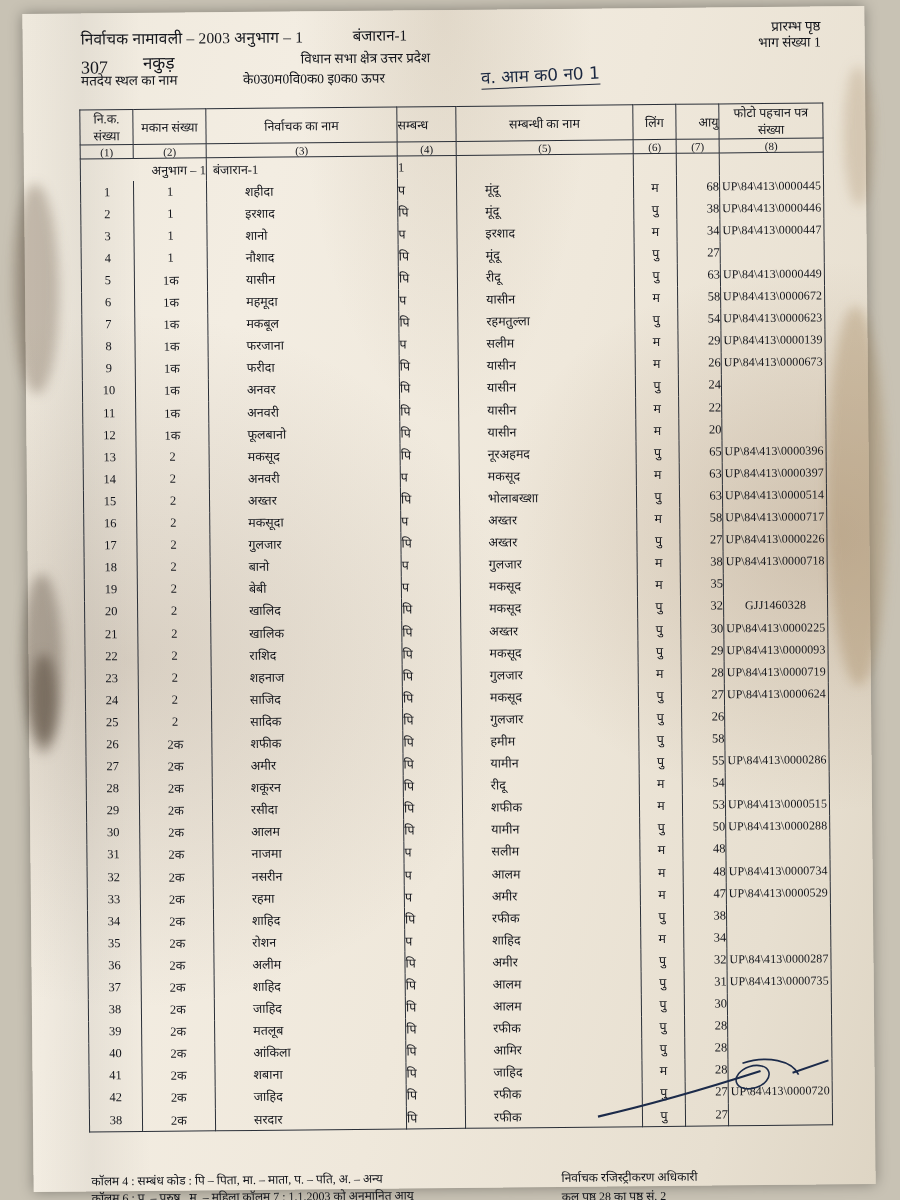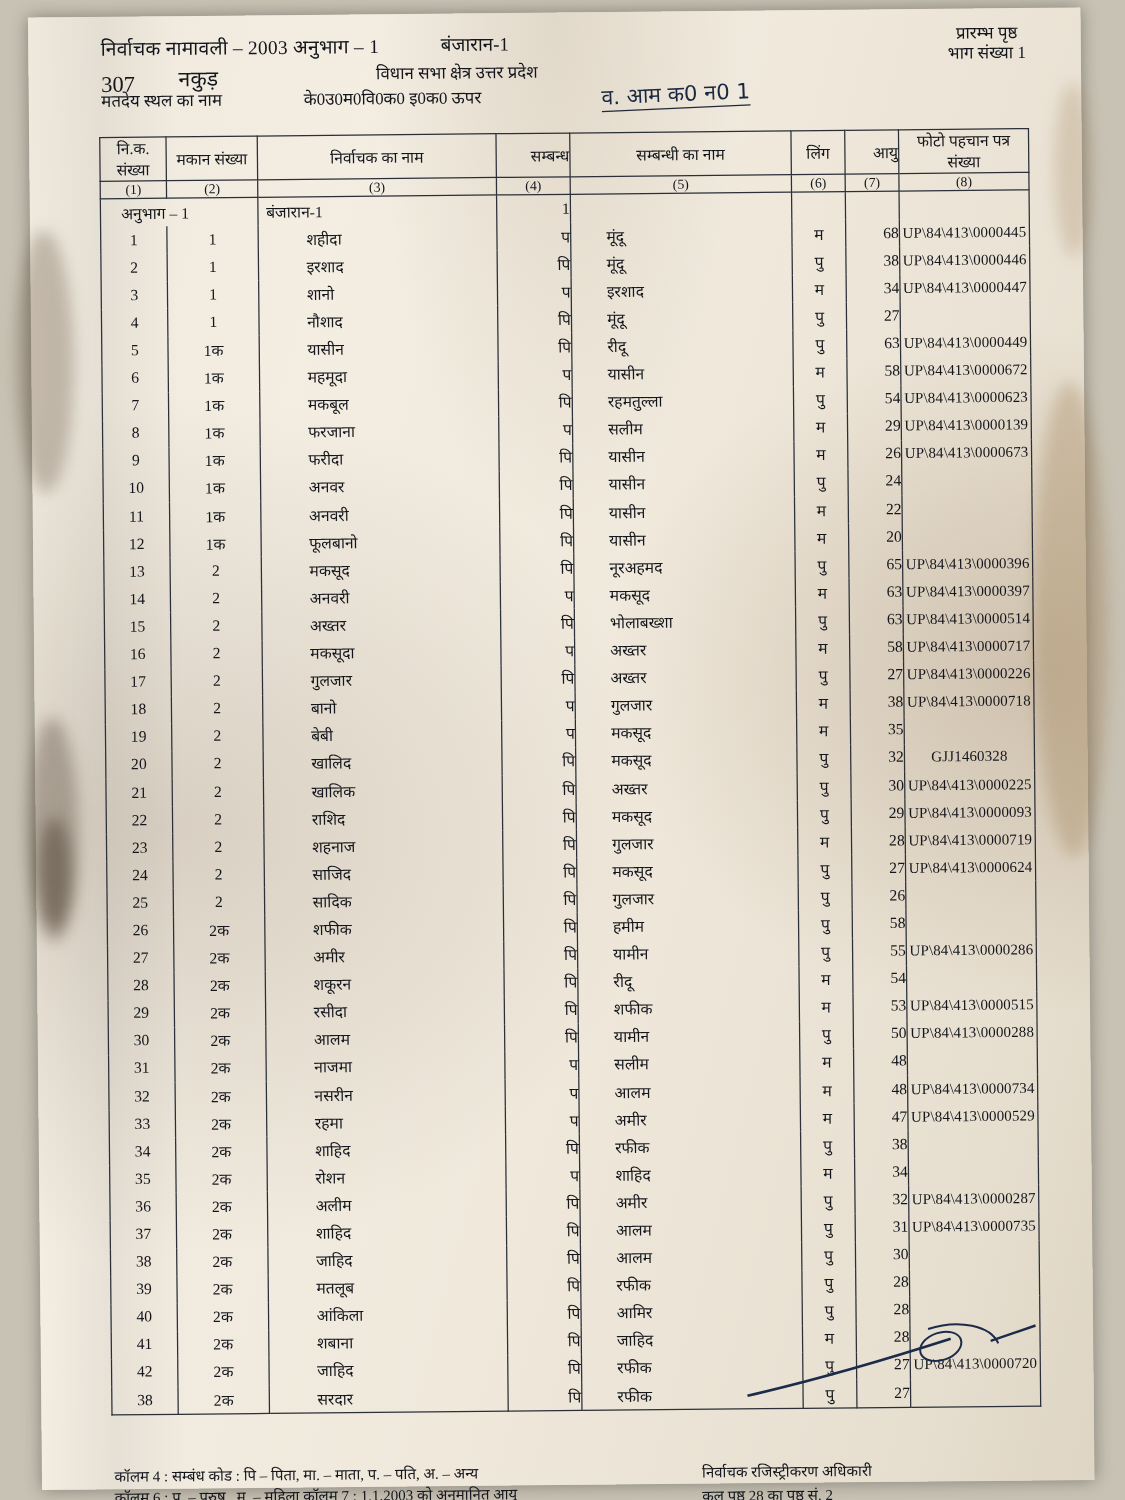--- a/index.html
+++ b/index.html
@@ -33,21 +33,21 @@
   .fold{position:absolute;left:0;top:0;width:100%;height:100%;
     background:linear-gradient(90deg, rgba(0,0,0,0) 0%, rgba(0,0,0,.05) 7%, rgba(0,0,0,0) 14%);
     pointer-events:none;}
 
   .ink{color:#14161c;}
   
   #header{position:absolute;left:58px;top:14px;width:740px;}
   .hdr-row{position:relative;height:22px;}
   .title{position:absolute;left:0;top:0;font-size:15.5px;letter-spacing:.2px;}
   .subpart{position:absolute;left:272px;top:0;font-size:15px;}
-  .right-top{position:absolute;right:0;top:-2px;text-align:center;font-size:13.5px;line-height:16px;margin-left:24px;}
+  .right-top{position:absolute;right:0;top:-2px;text-align:right;font-size:13.5px;line-height:16px;margin-left:24px;}
   .line2{position:absolute;left:0;top:30px;font-size:18px;text-align:center;}
   .nakud{position:absolute;left:62px;top:24px;font-size:17px;}
   .line2b{position:absolute;left:220px;top:24px;font-size:13.5px;}
   .line3{position:absolute;left:0;top:44px;font-size:13.5px;}
   .line3b{position:absolute;left:162px;top:44px;font-size:13.5px;}
   .handwrite{
     font-family:"DejaVu Sans", sans-serif;
     font-size:17px;color:#1a2740;
     transform:rotate(-2deg);
     display:inline-block;
@@ -58,21 +58,21 @@
   #table{position:absolute;left:56px;top:96px;width:744px;}
   table{border-collapse:collapse;width:100%;font-size:12.5px;}
   th,td{border:1px solid #2a2f38;padding:0;}
   thead th{font-weight:normal;font-size:12.5px;height:20px;text-align:center;}
   .numrow td{height:13px;font-size:11px;text-align:center;}
   tbody.body td{border-left:1px solid #2a2f38;border-right:1px solid #2a2f38;border-top:none;border-bottom:none;height:22.1px;}
   tbody.body tr:last-child td{border-bottom:1px solid #2a2f38;}
   .c1{width:52px;text-align:center;}
   .c2{width:72px;text-align:center;}
   .c3{width:152px;padding-left:38px;}
-  .c4{width:58px;text-align:right;}
+  .c4{width:58px;text-align:left;}
   .c5{width:148px;padding-left:28px;}
   .c6{width:42px;text-align:center;}
   .c7{width:42px;text-align:right;}
   .c8{width:auto;text-align:center;}
   .subhead td{height:21px;}
   .subhead .c1{text-align:left;padding-left:4px;}
   .epic{font-family:"Liberation Serif", serif;font-size:12px;letter-spacing:.1px;}
   .num{font-size:12.5px;}
 
   
@@ -130,21 +130,21 @@
           <td>(3)</td>
           <td>(4)</td>
           <td>(5)</td>
           <td>(6)</td>
           <td>(7)</td>
           <td>(8)</td>
         </tr>
       </thead>
       <tbody class="body" id="tbody">
         <tr class="subhead">
-          <td class="c1" colspan="2" style="text-align:left;padding-left:16px">अनुभाग –      1</td>
+          <td class="c1" colspan="2" style="text-align:right;padding-left:16px">अनुभाग –      1</td>
           <td class="c3" style="padding-left:6px">बंजारान-1</td>
           <td class="c4">1</td>
           <td class="c5"></td>
           <td class="c6"></td>
           <td class="c7"></td>
           <td class="c8"></td>
         </tr>
       <tr>
             <td class="c1 num">1</td>
             <td class="c2 num">1</td>

